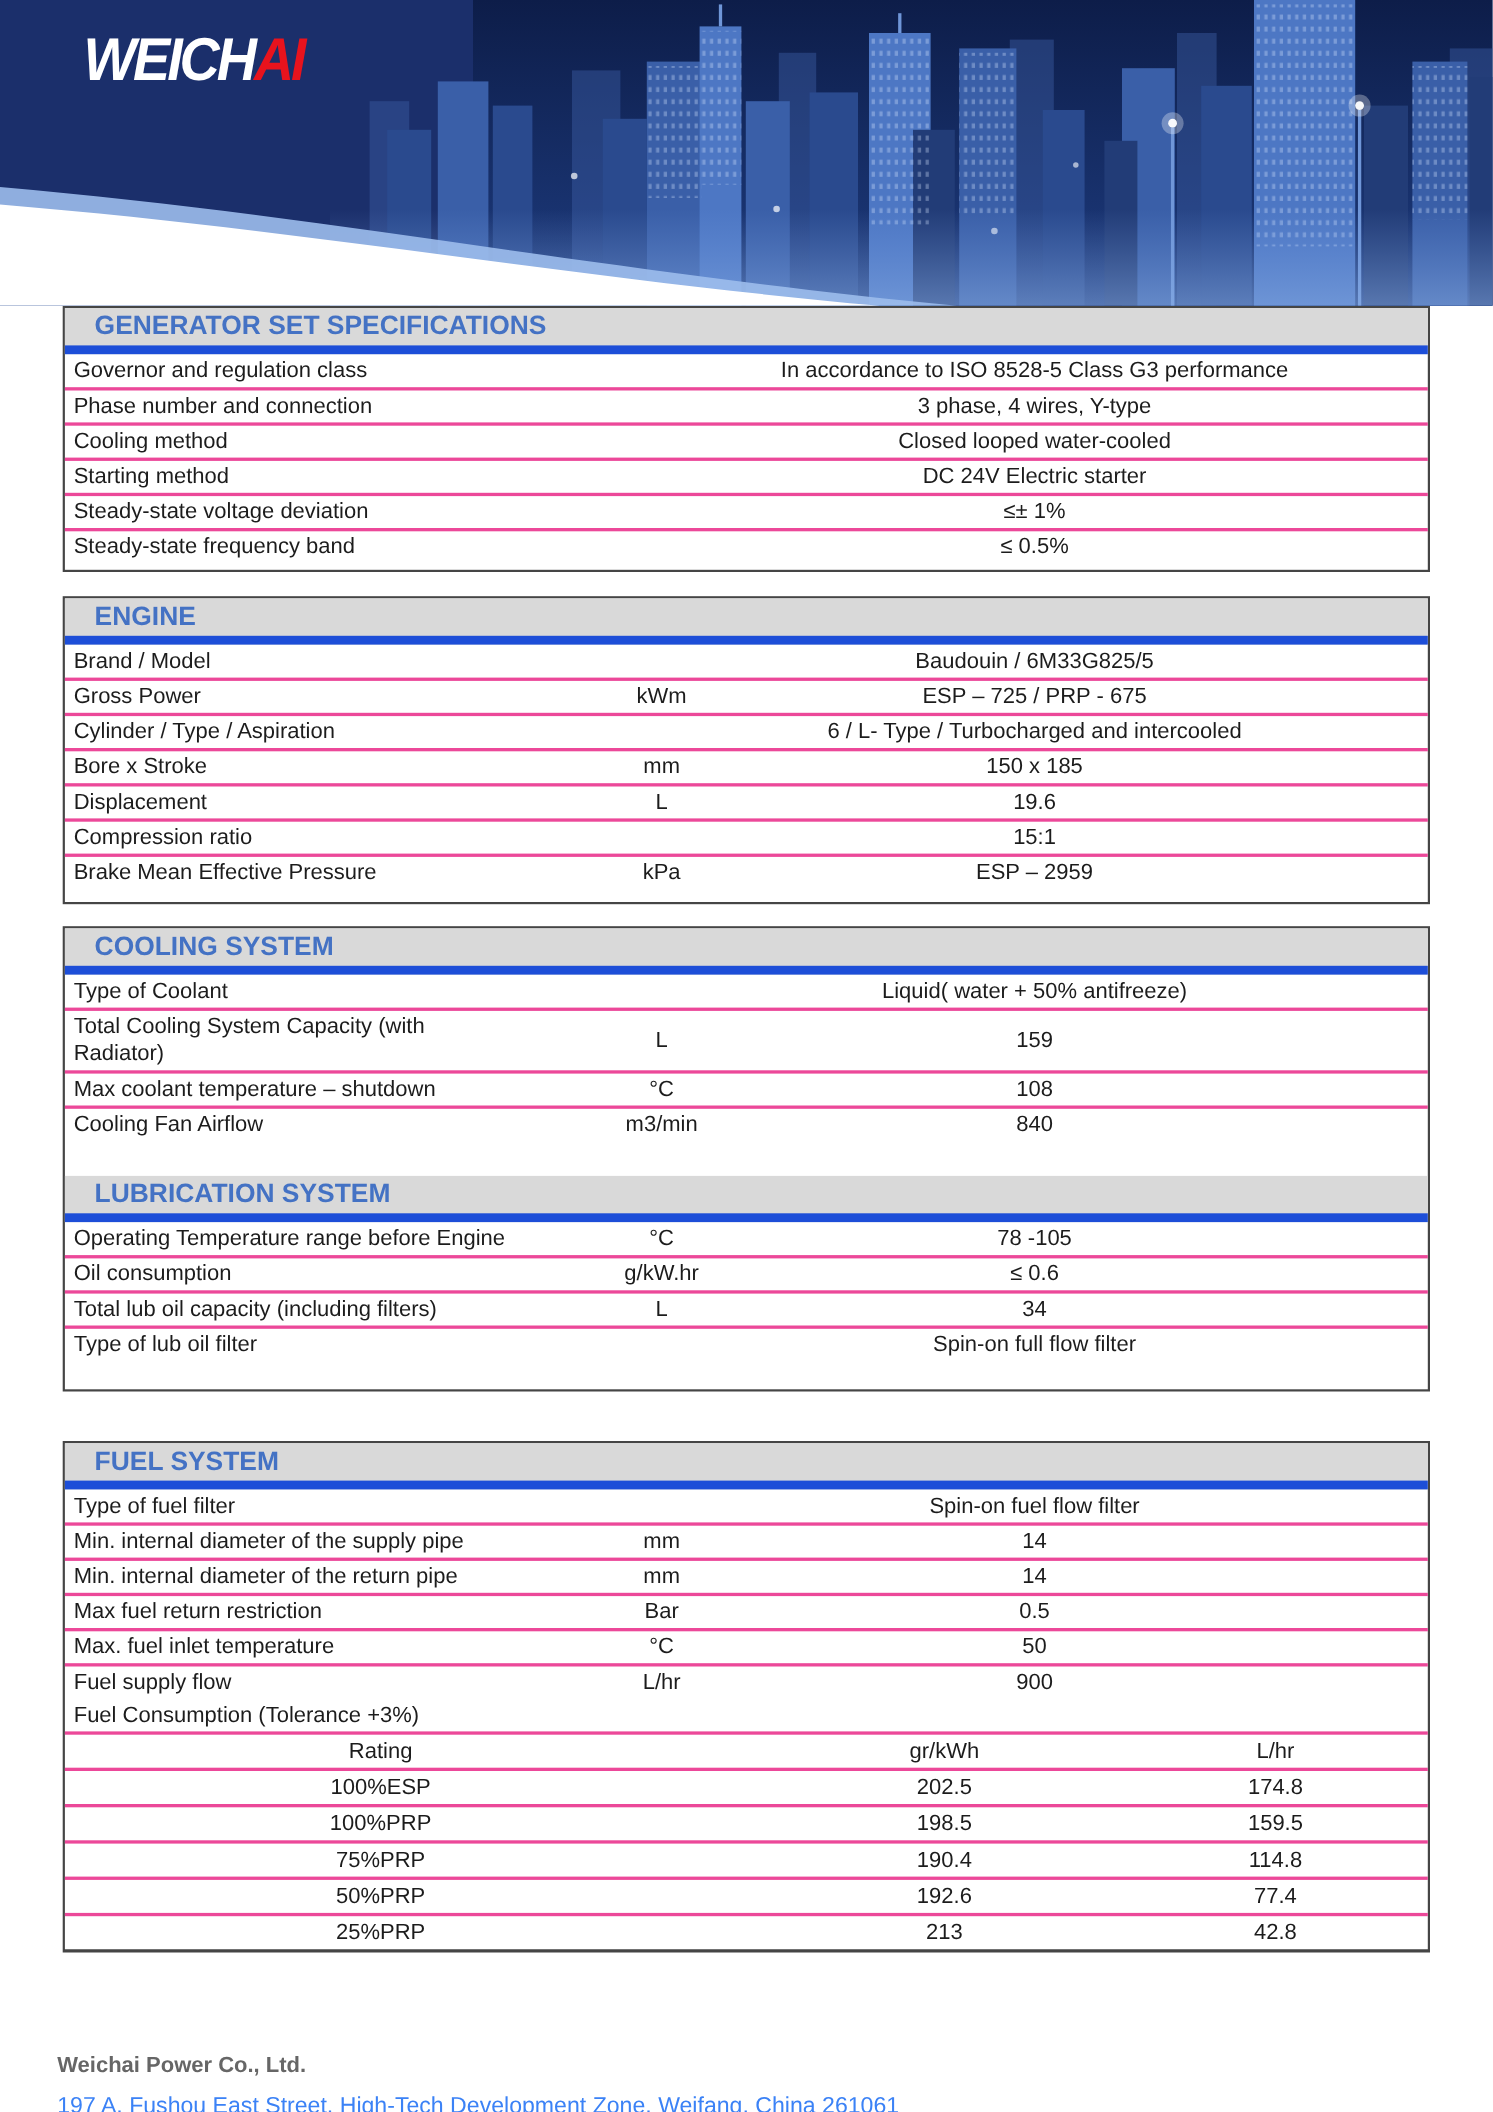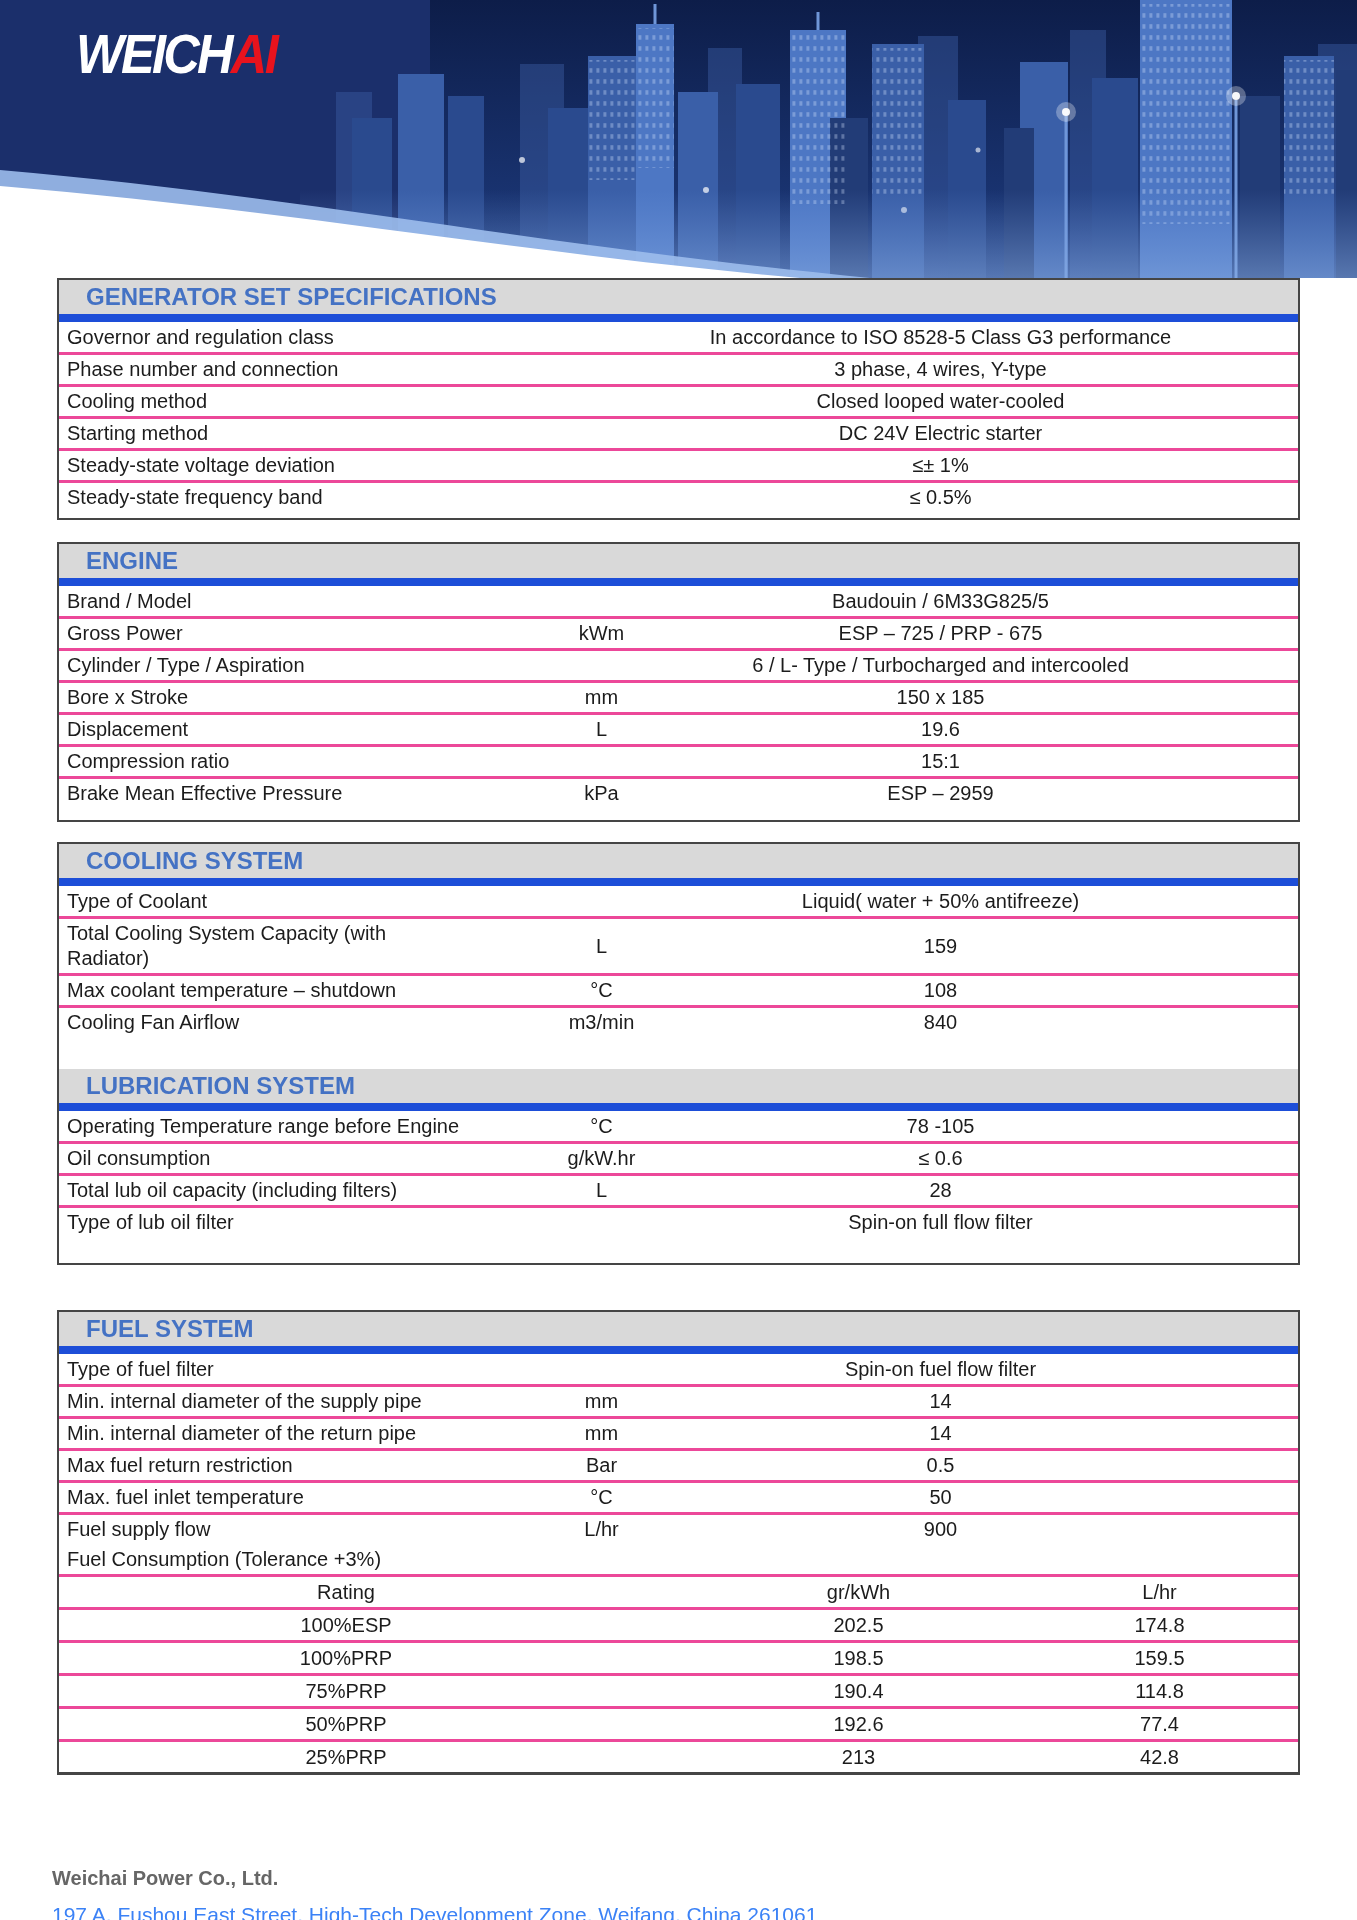--- a/index.html
+++ b/index.html
@@ -259,21 +259,21 @@
           <span class="spec-value">78 -105</span>
         </div>
         <div class="spec-row">
           <span class="spec-label">Oil consumption</span>
           <span class="spec-unit">g/kW.hr</span>
           <span class="spec-value">≤ 0.6</span>
         </div>
         <div class="spec-row">
           <span class="spec-label">Total lub oil capacity (including filters)</span>
           <span class="spec-unit">L</span>
-          <span class="spec-value">28</span>
+          <span class="spec-value">34</span>
         </div>
         <div class="spec-row">
           <span class="spec-label">Type of lub oil filter</span>
           <span class="spec-unit"></span>
           <span class="spec-value">Spin-on full flow filter</span>
         </div>
       </div>
   </div>
 
   <div class="box thick-bottom gap45">

